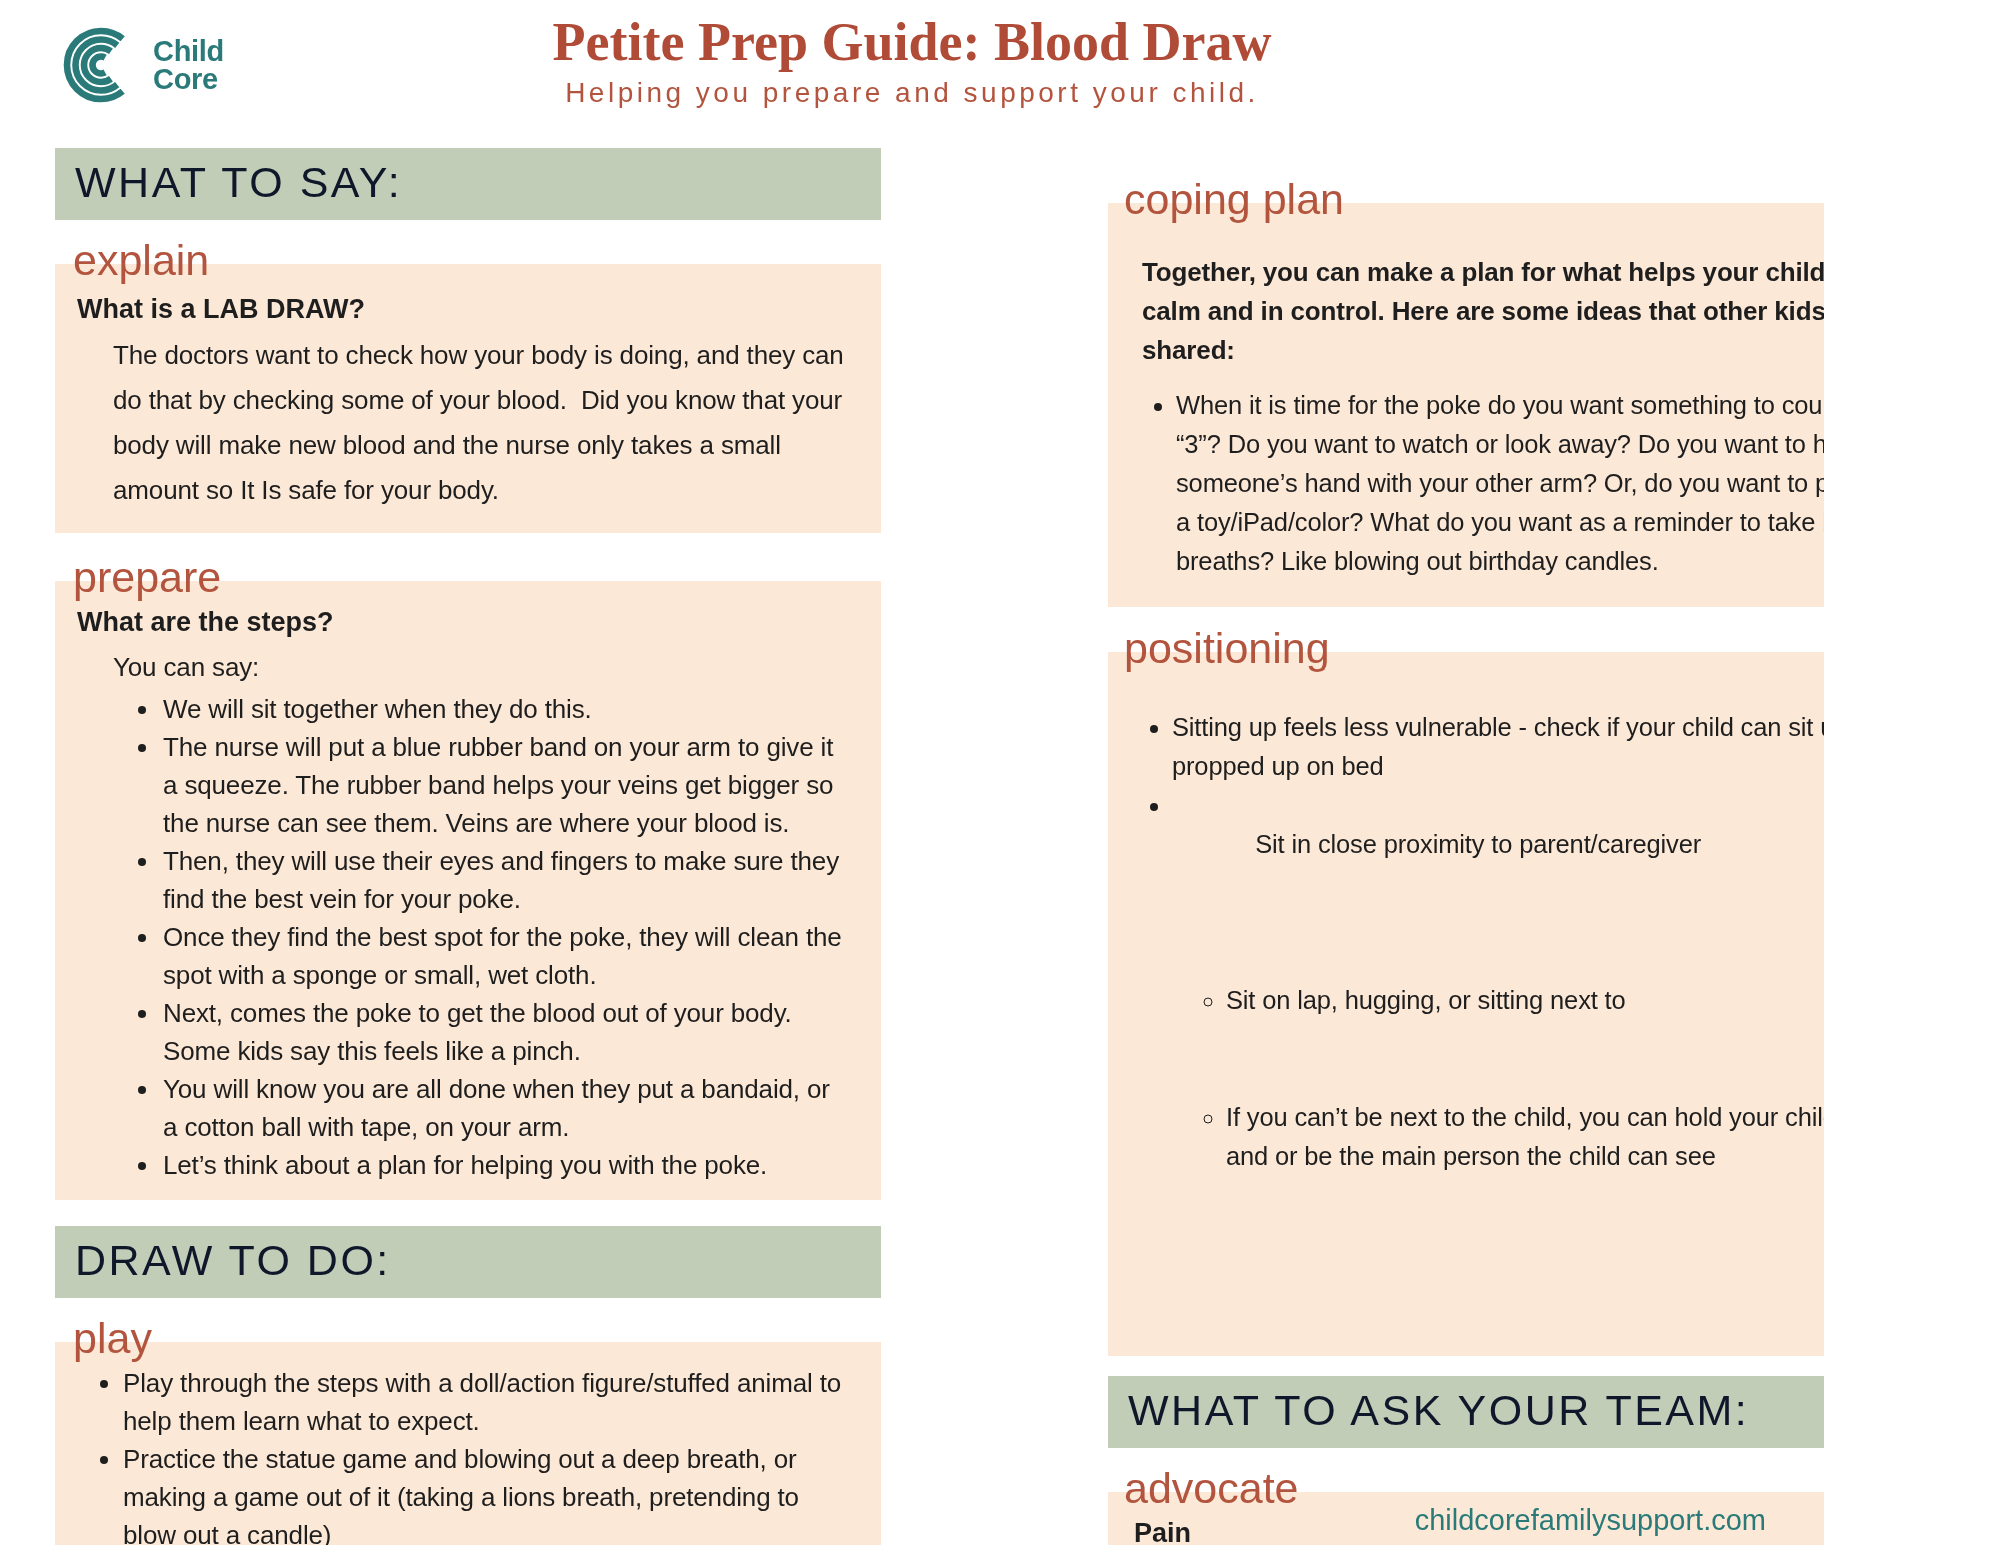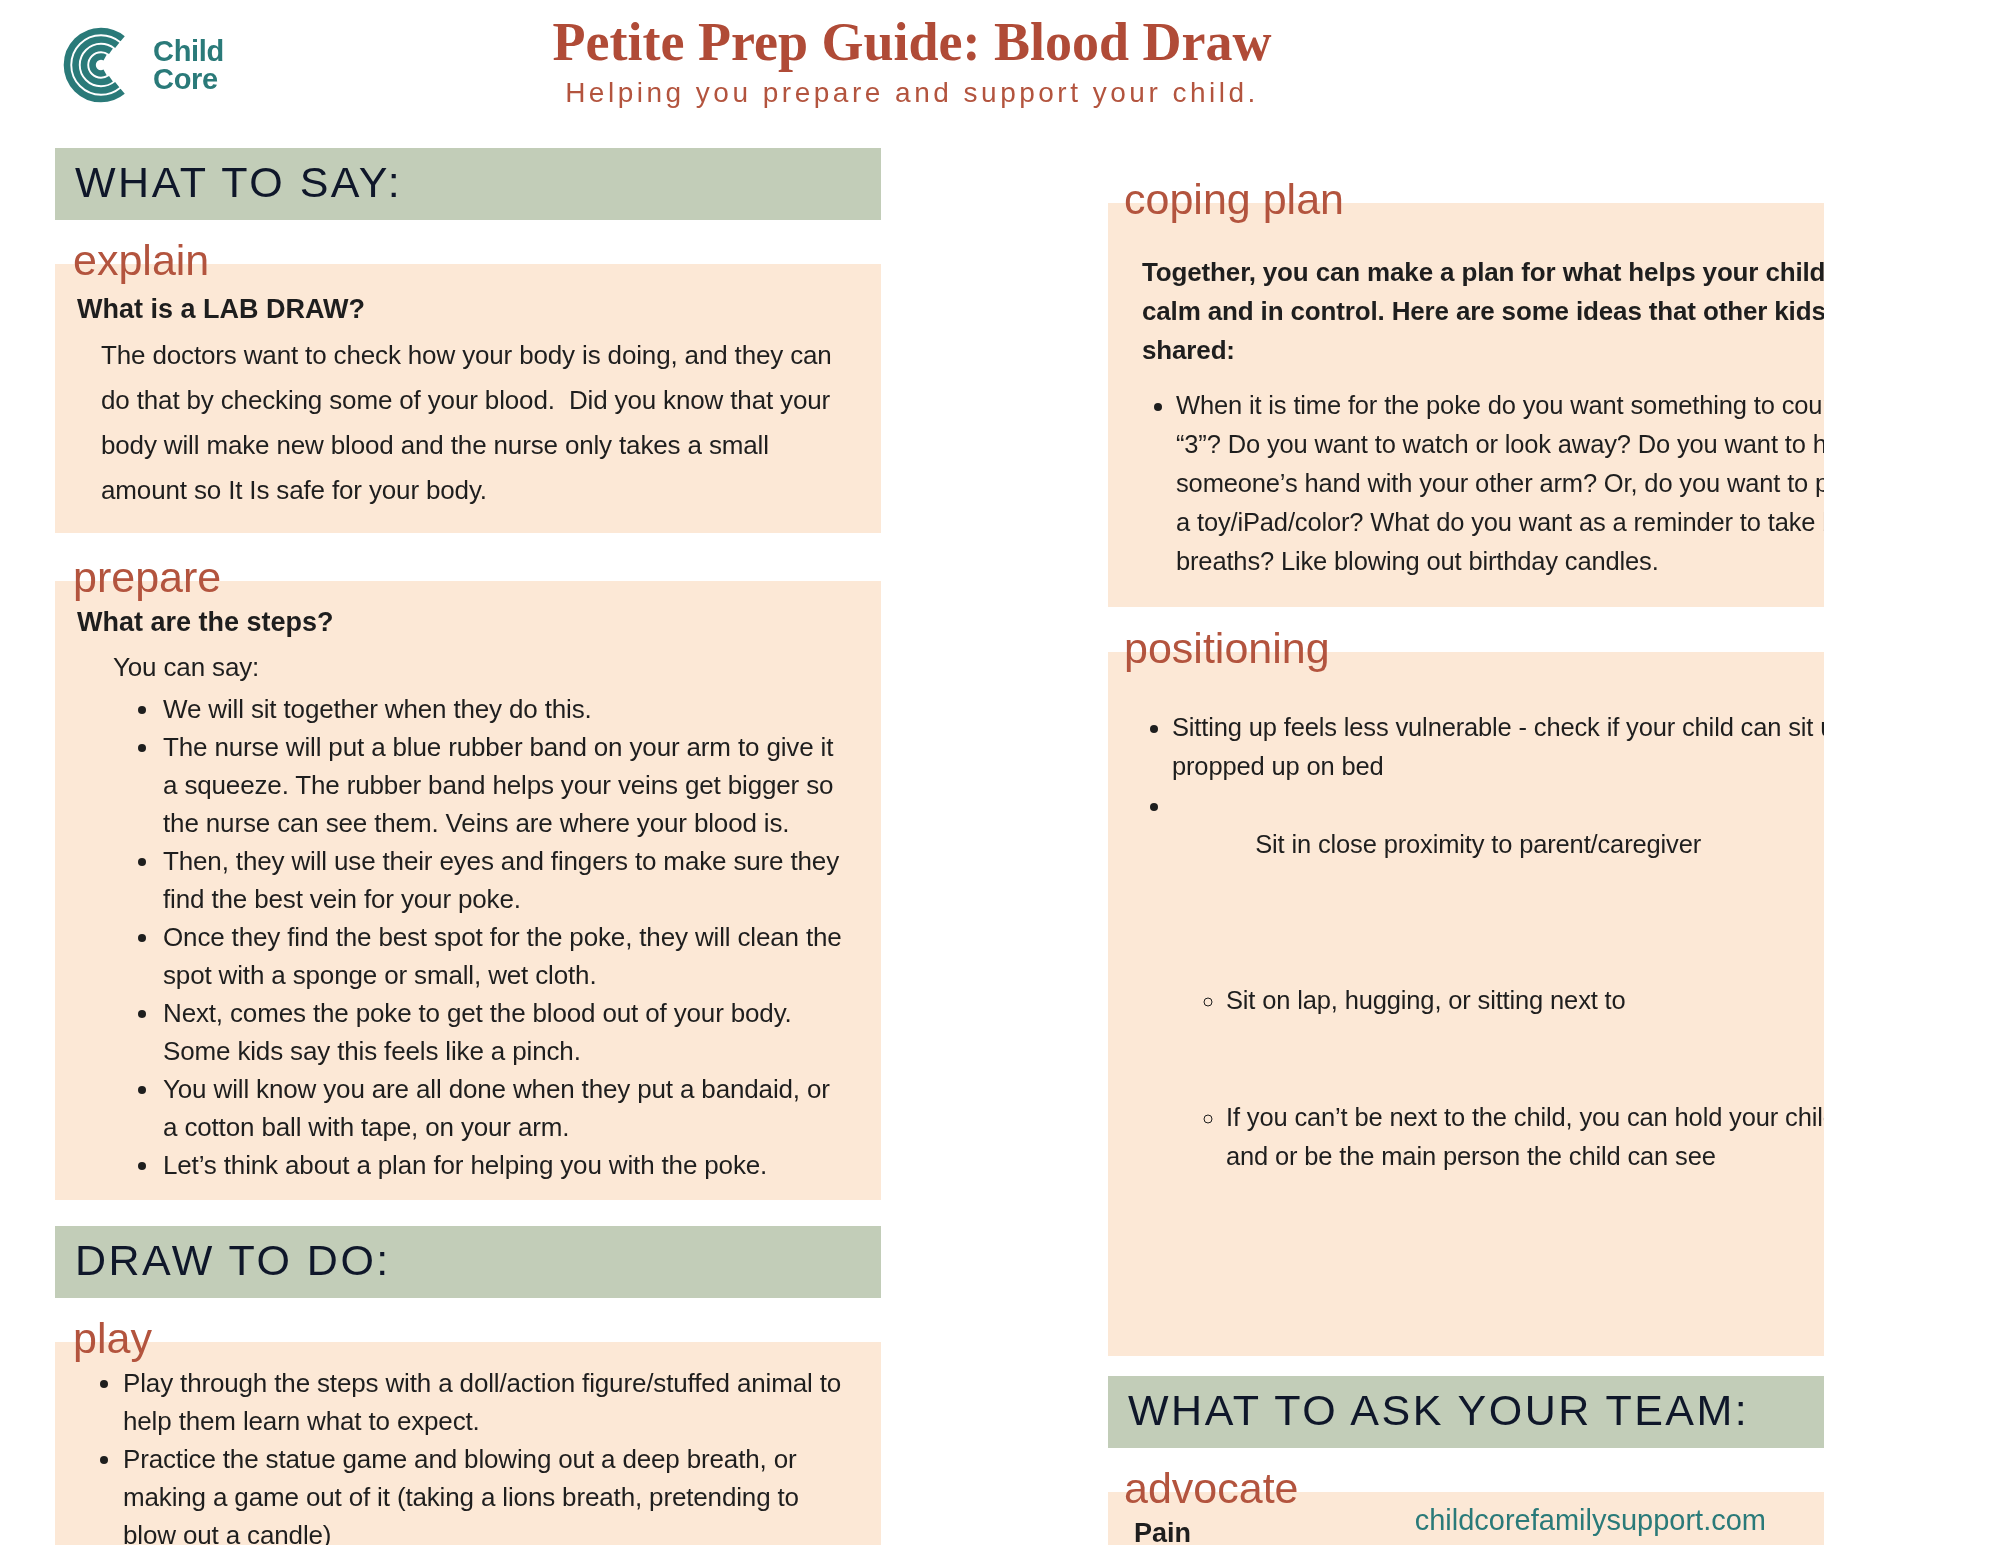--- a/index.html
+++ b/index.html
@@ -25,21 +25,21 @@
   section h2{font-size:43px;font-weight:400;color:#b3543e;line-height:52px;margin:0 0 -22px 18px;
              position:relative;z-index:2;}
   .col-right section h2{margin-left:16px;}
   .box{background:#fce8d6;position:relative;}
   .q{font-weight:bold;font-size:27px;line-height:39px;white-space:pre-wrap;}
   p,li{font-size:26px;line-height:38px;letter-spacing:-0.15px;white-space:pre-wrap;}
   .col-right p{line-height:39px;}
   .col-right li{font-size:25.5px;line-height:39px;}
   
   .box-explain{padding:26px 34px 20px 22px;}
-  .explain-body{margin:4px 0 0 24px;line-height:45px;}
+  .explain-body{margin:4px 0 0 36px;line-height:45px;}
   
   .box-prepare{padding:22px 30px 16px 22px;}
   .intro{margin:6px 0 4px 36px;}
   .ul-prepare{list-style:disc;margin:0;padding-left:84px;}
   .ul-prepare li{padding-left:2px;}
   
   .box-play{padding:22px 30px 26px 20px;}
   .ul-play{list-style:disc;margin:0;padding-left:48px;}
   
   .box-coping{padding:34px 18px 26px 18px;}

